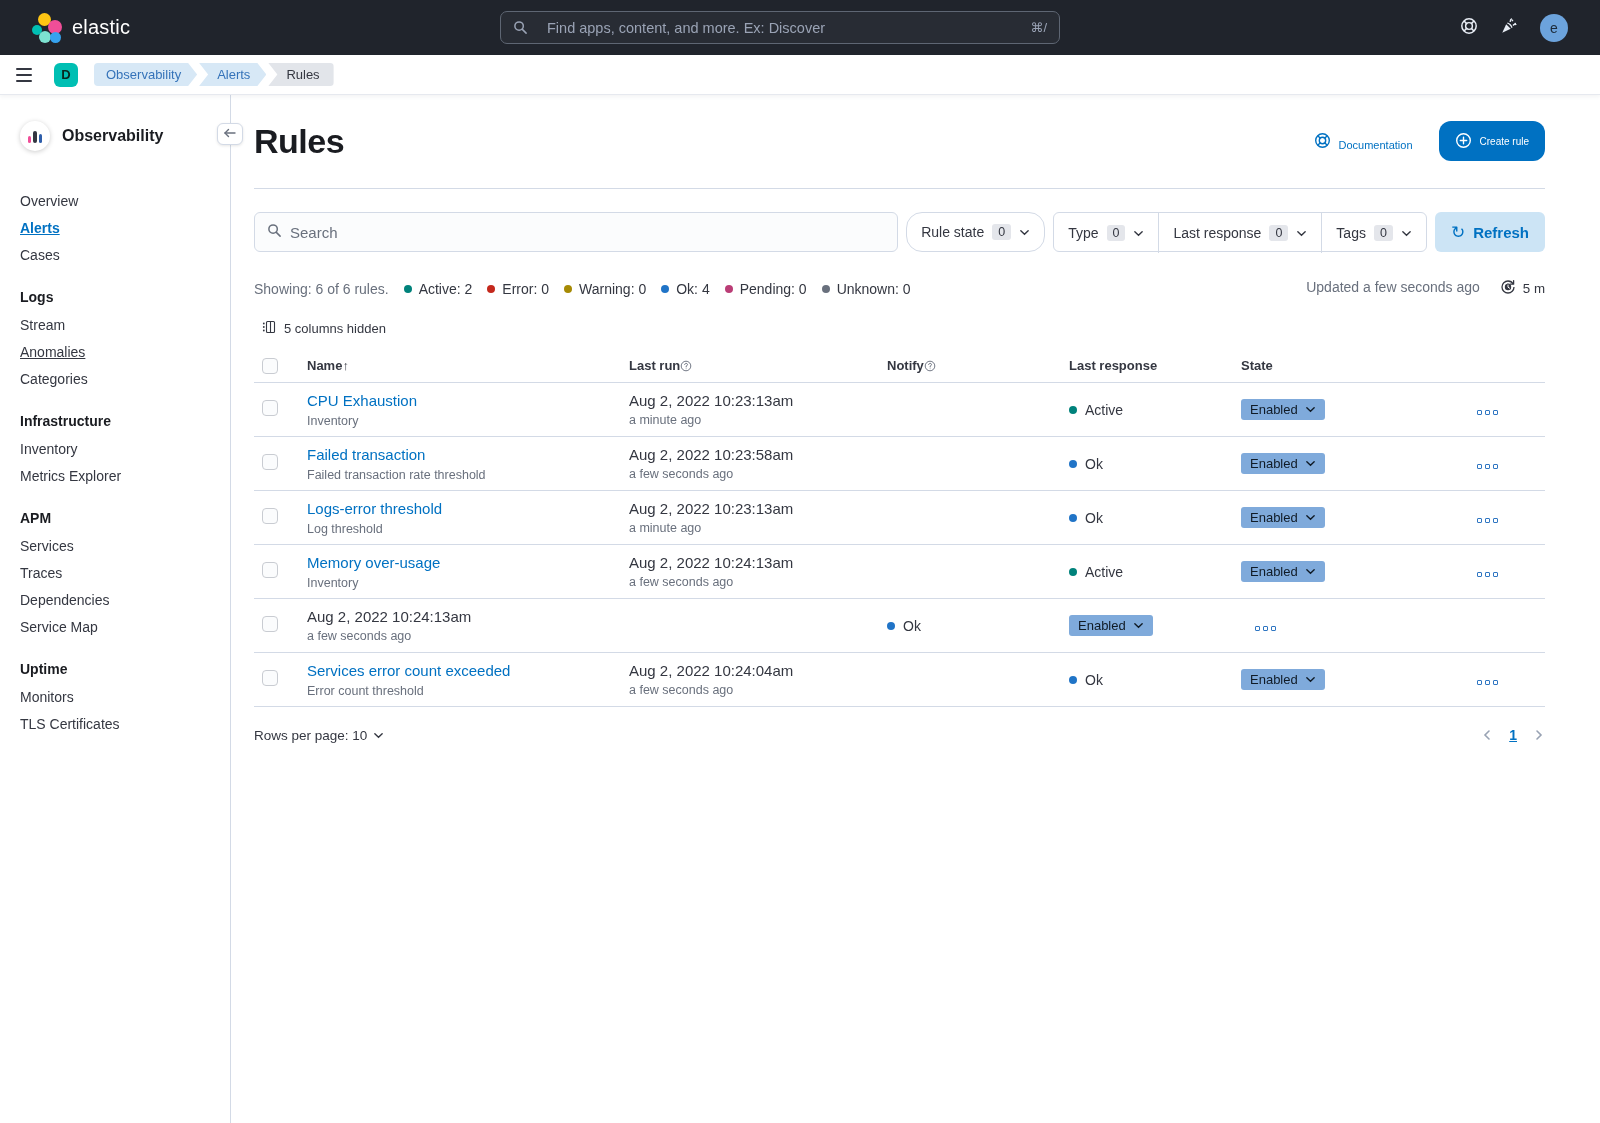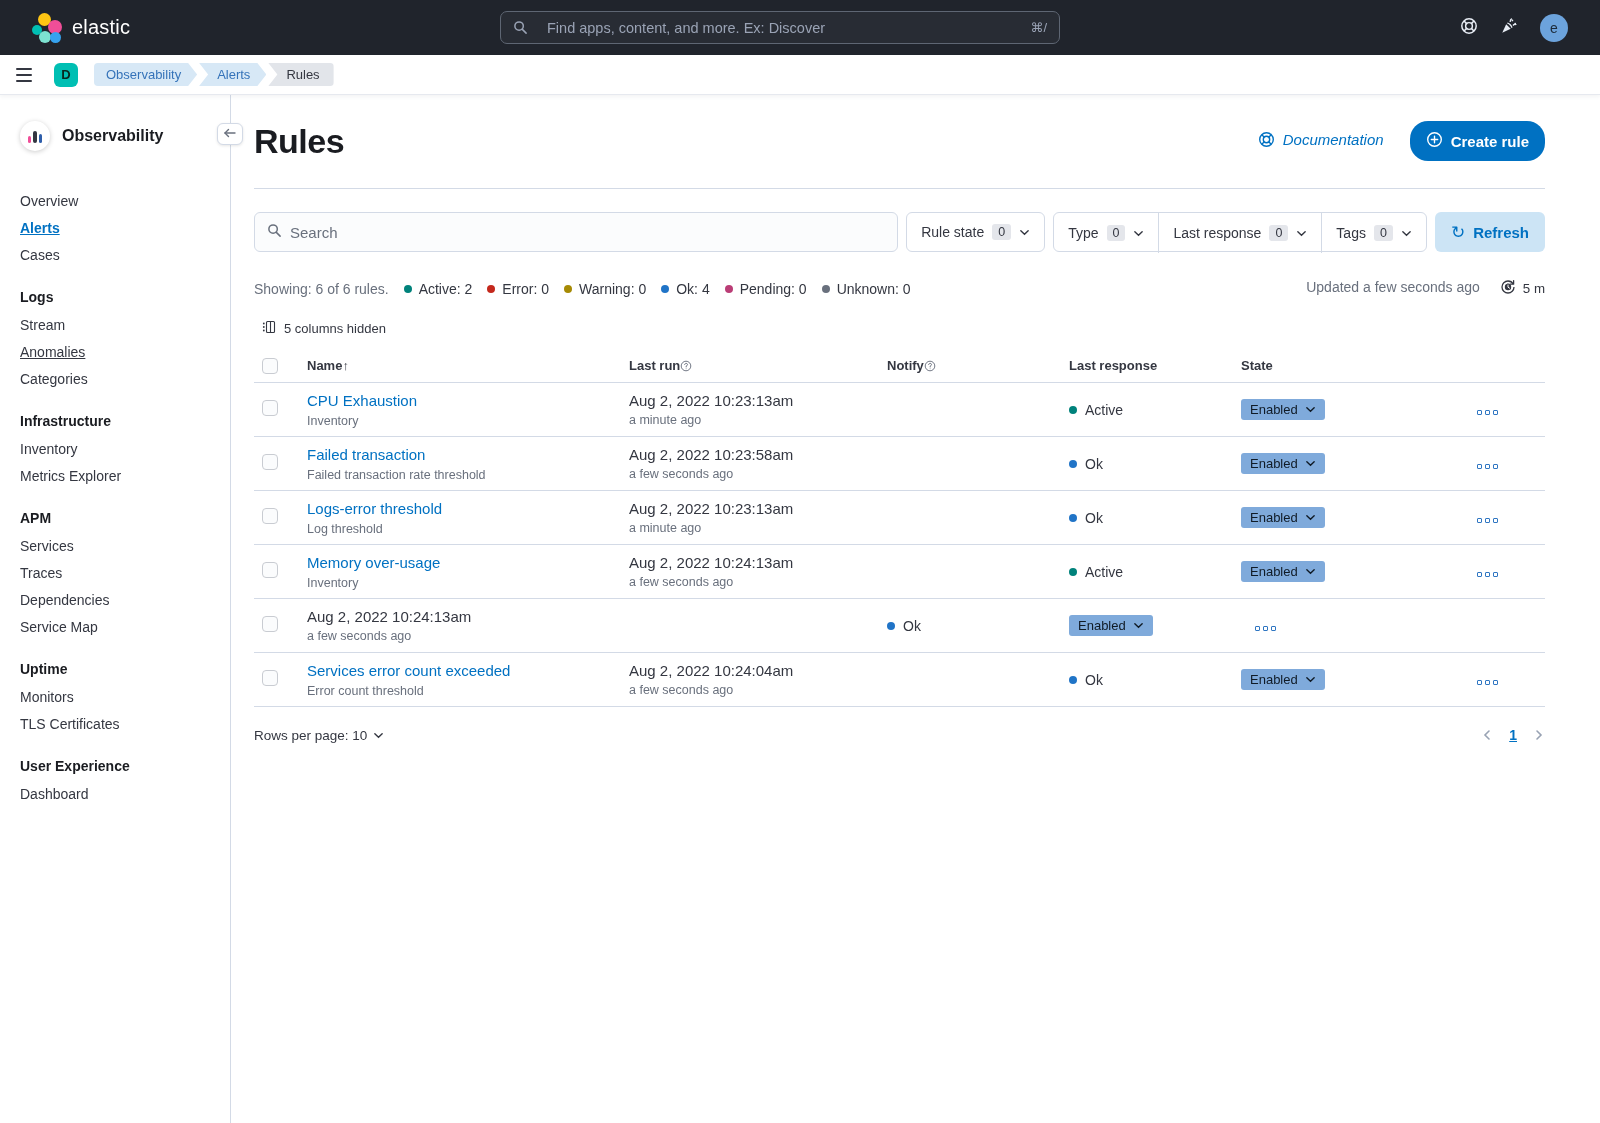--- a/index.html
+++ b/index.html
@@ -62,33 +62,33 @@
   .nav-header { font-size: 14px; font-weight: 700; color: #1A1C21; margin-bottom: 13px; }
   .nav-item { display: block; font-size: 14px; color: #343741; margin: 13px 0; line-height: 14px; }
   .nav-item.active { color: #0071C2; font-weight: 700; text-decoration: underline; }
   .nav-item.hovered { text-decoration: underline; }
 
   
   .main { flex: 1; padding: 26px 55px 0 23px; }
   .title-row { display: flex; align-items: center; justify-content: space-between; }
   .page-title { font-size: 34px; font-weight: 700; color: #1A1C21; letter-spacing: -0.5px; }
   .title-actions { display: flex; align-items: center; gap: 26px; }
-  .doc-link { display: flex; align-items: flex-start; gap: 8px; color: #0071C2; font-size: 15px; font-weight: 500; font-style: italic; }
-  .create-btn { display: flex; align-items: center; gap: 8px; background: #0071C2; color: #fff; font-size: 15px;
-    font-weight: 700; height: 40px; padding: 0 16px; border-radius: 18px; }
+  .doc-link { display: flex; align-items: flex-end; gap: 8px; color: #0071C2; font-size: 11px; font-weight: 500; }
+  .create-btn { display: flex; align-items: center; gap: 8px; background: #0071C2; color: #fff; font-size: 10px;
+    font-weight: 400; height: 40px; padding: 0 16px; border-radius: 12px; }
   .divider { height: 1px; background: #D3DAE6; margin-top: 27px; }
 
   
   .filter-row { display: flex; align-items: center; gap: 8px; margin-top: 23px; }
   .search-box { flex: 1; height: 40px; background: #FBFCFD; border: 1px solid #D3DAE6; border-radius: 6px;
     display: flex; align-items: center; padding: 0 12px; gap: 8px; color: #69707D; }
   .search-box input { border: none; outline: none; background: transparent; flex: 1; font-size: 15px;
     font-family: inherit; color: #343741; }
   .search-box input::placeholder { color: #69707D; }
-  .filter-box { height: 40px; background: #fff; border: 1px solid #D3DAE6; border-radius: 6px;
+  .filter-box { height: 40px; background: #fff; border: 1px solid #D3DAE6; border-radius: 16px;
     display: flex; align-items: center; gap: 8px; padding: 0 14px; font-size: 14px; color: #343741; }
   .filter-group { display: flex; height: 40px; border: 1px solid #D3DAE6; border-radius: 6px; background: #fff; }
   .filter-group .filter-box { border: none; border-radius: 0; background: transparent; }
   .filter-group .filter-box + .filter-box { border-left: 1px solid #D3DAE6; }
   .count-badge { background: #E4E6EB; border-radius: 3px; font-size: 12.5px; padding: 1px 6px; color: #343741; }
   .chev { display: inline-flex; color: #343741; }
   .refresh-btn { height: 40px; background: #CCE4F5; color: #0071C2; font-size: 15px; font-weight: 600;
     border-radius: 6px; padding: 0 16px; display: flex; align-items: center; gap: 8px; }
   .refresh-glyph { font-size: 17px; line-height: 1; font-weight: 400; }
 
@@ -237,24 +237,20 @@
           <a class="nav-item">Services</a>
           <a class="nav-item">Traces</a>
           <a class="nav-item">Dependencies</a>
           <a class="nav-item">Service Map</a>
         </div>
         <div class="nav-section">
           <div class="nav-header">Uptime</div>
           <a class="nav-item">Monitors</a>
           <a class="nav-item">TLS Certificates</a>
         </div>
-        <div class="nav-section">
-          <div class="nav-header">User Experience</div>
-          <a class="nav-item">Dashboard</a>
-        </div>
       </nav>
   </aside>
 
   <main class="main">
 
     <div class="title-row">
       <h1 class="page-title">Rules</h1>
       <div class="title-actions">
         <a class="doc-link">
           <span>

